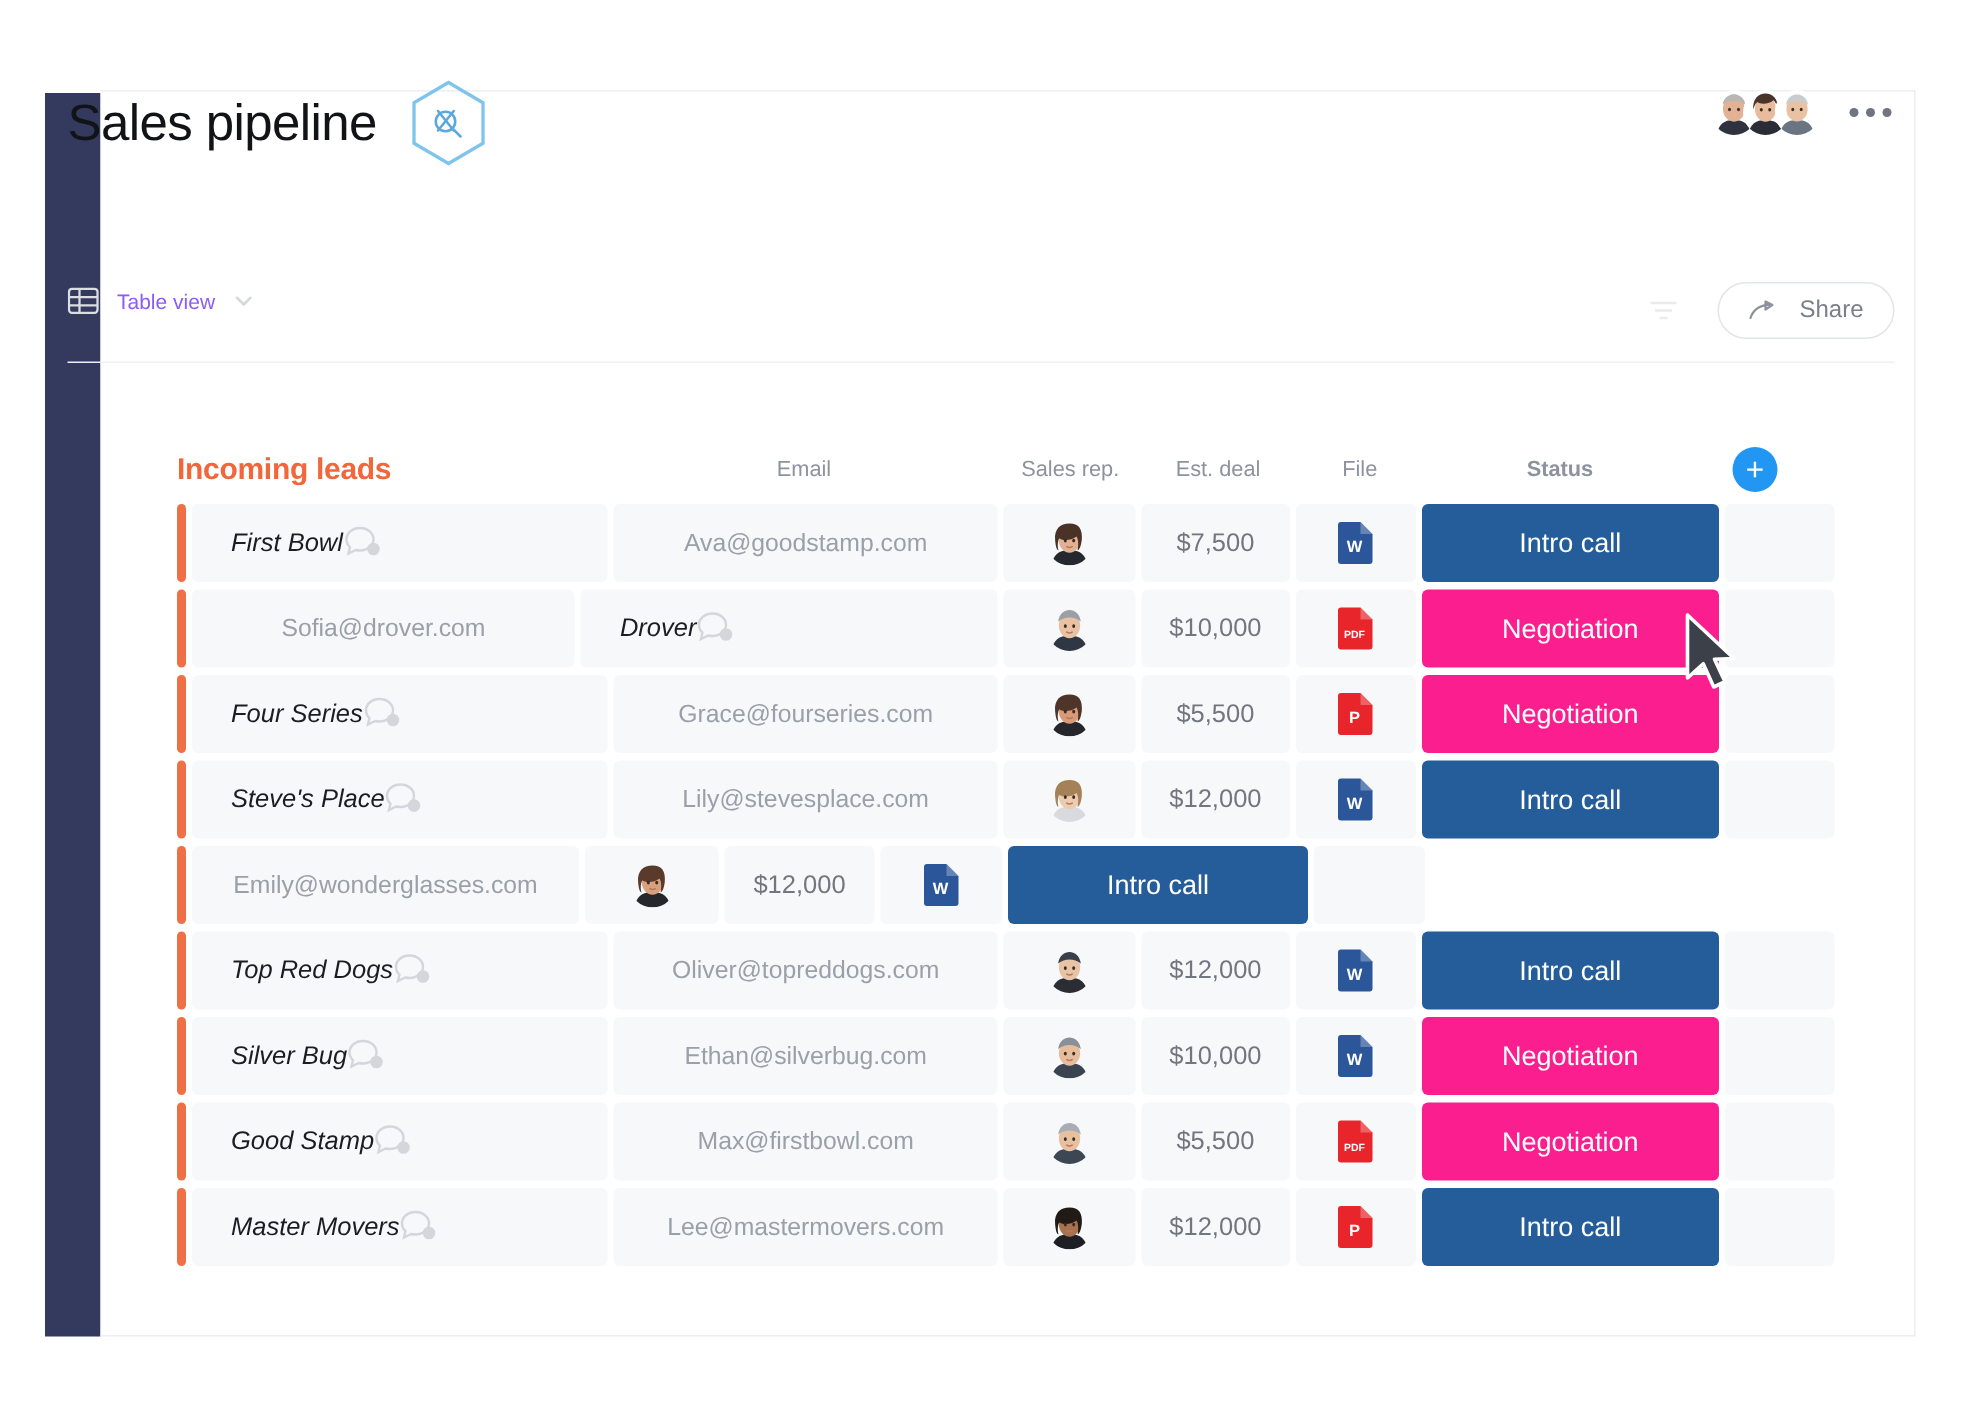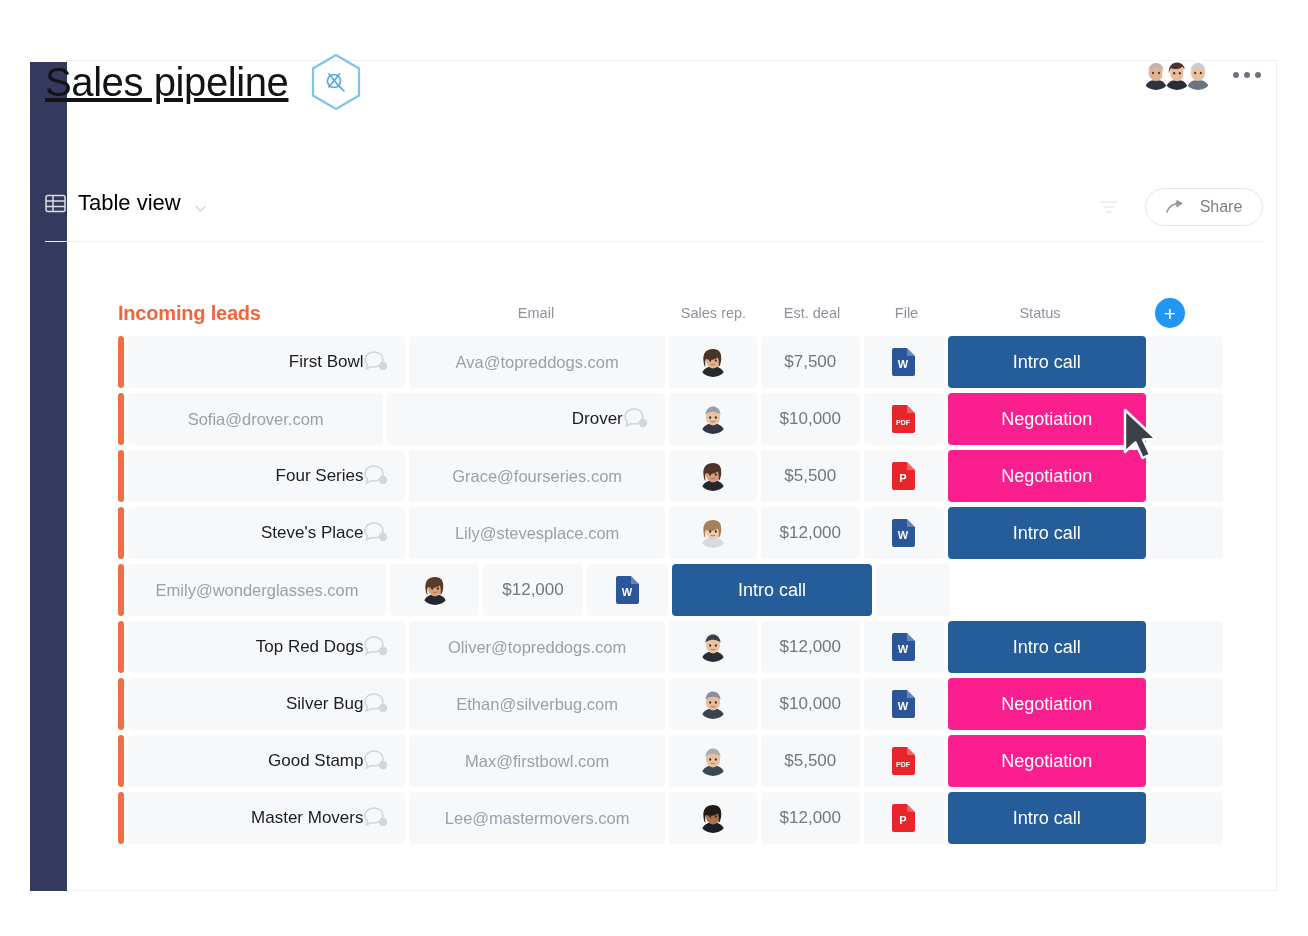--- a/index.html
+++ b/index.html
@@ -49,27 +49,26 @@
     top: 52px;
     right: 45px;
     height: 70px;
   }
   .title-wrap {
     display: flex;
     align-items: center;
     gap: 20px;
   }
   .page-title {
-    font-size: 40px;
+    font-size: 34px;
     font-weight: 400;
     color: #111317;
     letter-spacing: -0.4px;
     line-height: 1;
     white-space: nowrap;
-    text-decoration: underline;
   }
   .hex-badge {
     width: 56px;
     height: 60px;
     position: relative;
     flex: 0 0 auto;
   }
 
   .header-right {
     position: absolute;
@@ -112,22 +111,22 @@
     position: absolute;
     left: 45px;
     top: 190px;
     right: 45px;
     height: 46px;
   }
   .view-switch {
     display: flex;
     align-items: center;
     gap: 12px;
-    color: #000000;
-    font-size: 22px;
+    color: #8b5cf6;
+    font-size: 14px;
   }
   .view-switch .grid-ico { width: 21px; height: 21px; flex: 0 0 auto; }
   .view-switch .chev { width: 15px; height: 15px; flex: 0 0 auto; }
 
   .toolbar-right {
     position: absolute;
     right: 0;
     top: -2px;
     display: flex;
     align-items: center;
@@ -196,21 +195,21 @@
     line-height: 1;
     font-weight: 300;
   }
 
   
   .c-name   { width: 287px; flex: 0 0 auto; }
   .c-email  { width: 262px; flex: 0 0 auto; }
   .c-rep    { width: 93px;  flex: 0 0 auto; }
   .c-deal   { width: 104px; flex: 0 0 auto; }
   .c-file   { width: 85px;  flex: 0 0 auto; }
-  .c-status { width: 182px; flex: 0 0 auto; }
+  .c-status { width: 182px; flex: 0 0 auto; font-weight: bold; }
   .c-extra  { width: 78px;  flex: 0 0 auto; }
 
   .rows { margin-top: 6px; }
   .row {
     display: flex;
     align-items: stretch;
     height: 52px;
     margin-bottom: 5px;
   }
   .row-accent {
@@ -223,21 +222,22 @@
     background: #f7f8fa;
     border-radius: 4px;
     margin-left: 4px;
     display: flex;
     align-items: center;
     box-sizing: border-box;
   }
   .cell-name {
     width: 280px;
     padding: 0 16px 0 26px;
-    justify-content: flex-end;
+    justify-content: flex-start;
+    font-style: italic;
   }
   .lead-name {
     font-size: 17px;
     color: #1b1d22;
   }
   .bubble-ico { width: 26px; height: 24px; flex: 0 0 auto; }
 
   .cell-email {
     width: 258px;
     justify-content: center;
@@ -411,21 +411,21 @@
     <div class="rows" id="rows-host">
         <div class="row">
           <div class="row-accent" style="background:#ef7044"></div>
           <div class="cell cell-name">
             <span class="lead-name">First Bowl</span>
             <span class="bubble-ico"><svg viewBox="0 0 26 24" width="26" height="24">
                 <path d="M2 9.5c0-4.3 4-7.5 9-7.5s9 3.2 9 7.5-4 7.5-9 7.5c-1 0-2-.1-2.9-.35L3.3 19l1-4.2C2.8 13.4 2 11.6 2 9.5z" fill="none" stroke="#d3d6db" stroke-width="1.6"></path>
                 <circle cx="20" cy="16" r="4.2" fill="#d3d6db"></circle>
               </svg></span>
           </div>
-          <div class="cell cell-email">Ava@topreddogs.com</div>
+          <div class="cell cell-email">Ava@goodstamp.com</div>
           <div class="cell cell-rep">
             <span class="rep-avatar"><svg viewBox="0 0 30 30" width="30" height="30">
                 <rect width="30" height="30" fill="#f7f8fa"></rect>
                 <path d="M3.5 30c0-7.2 4.8-10.4 11.5-10.4S26.5 22.8 26.5 30z" fill="#26282f"></path>
                 <ellipse cx="15" cy="13" rx="7.1" ry="8.5" fill="#e3b091"></ellipse>
                 <path d="M5.4 13c-.6-7.4 3.4-11 9.6-11s8.8 3.6 8.2 11c-.6 4.4-1.6 6.4-2.8 7 .8-4.6.4-7.8-.8-9.4-3 2.8-9.6 3-11.4 1.2-1 1.8-1.4 4.6-.6 8.2-1.2-.6-1.8-2.6-2.2-7z" fill="#4a3326"></path>
                 <ellipse cx="12.2" cy="13.4" rx="1" ry="1.25" fill="#3a2c22"></ellipse>
                 <ellipse cx="17.8" cy="13.4" rx="1" ry="1.25" fill="#3a2c22"></ellipse>
                 <path d="M13.2 17.4q1.8 1.2 3.6 0" fill="none" stroke="#b07a5c" stroke-width="1" stroke-linecap="round"></path>
               </svg></span>

